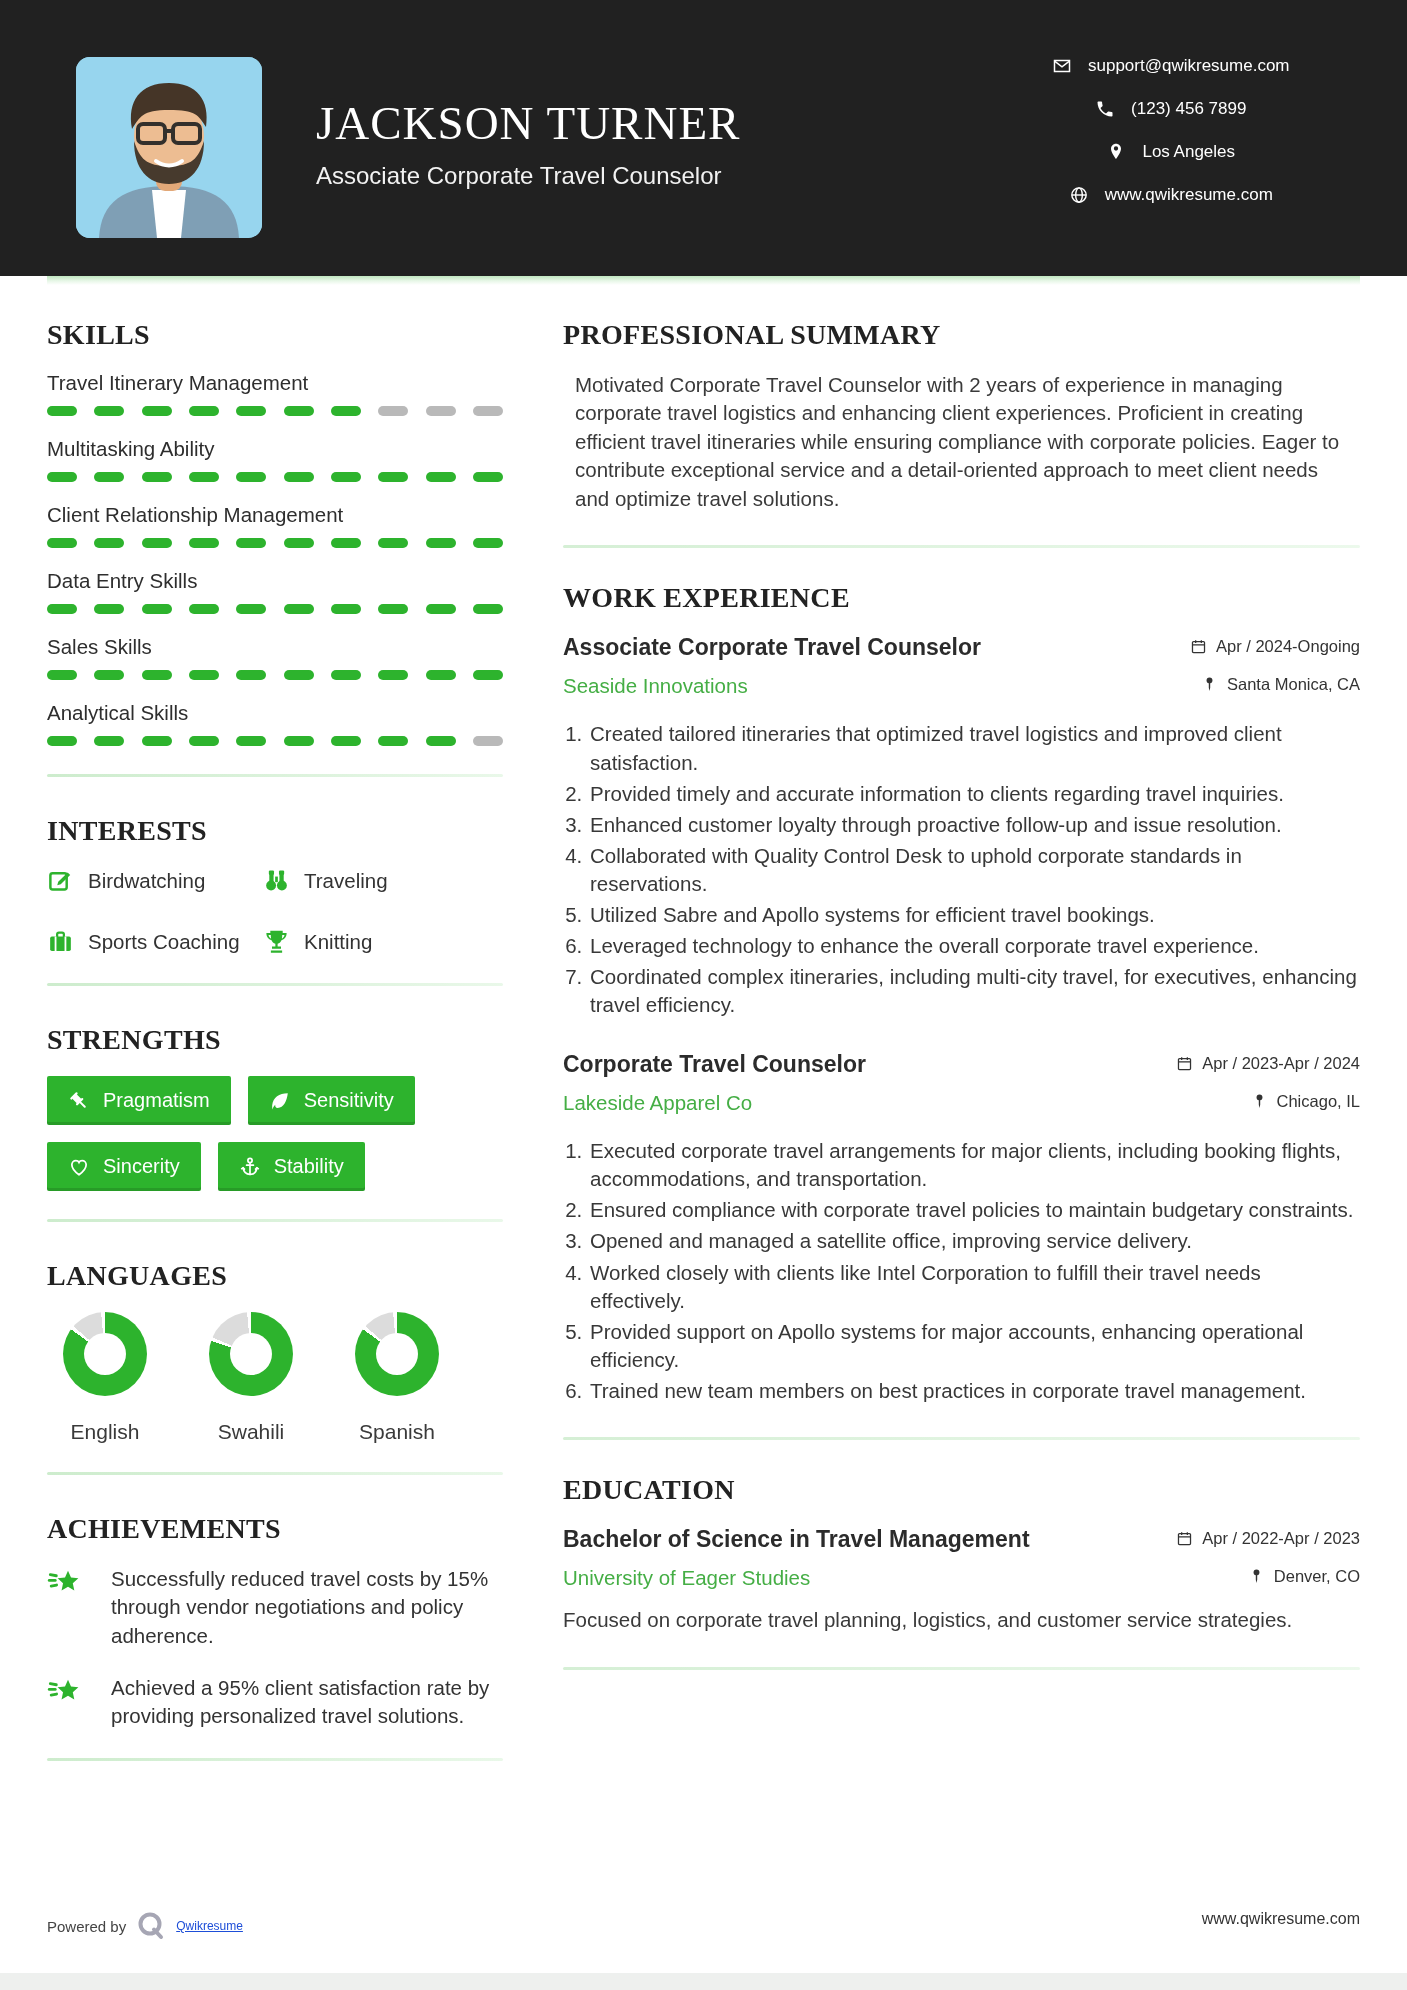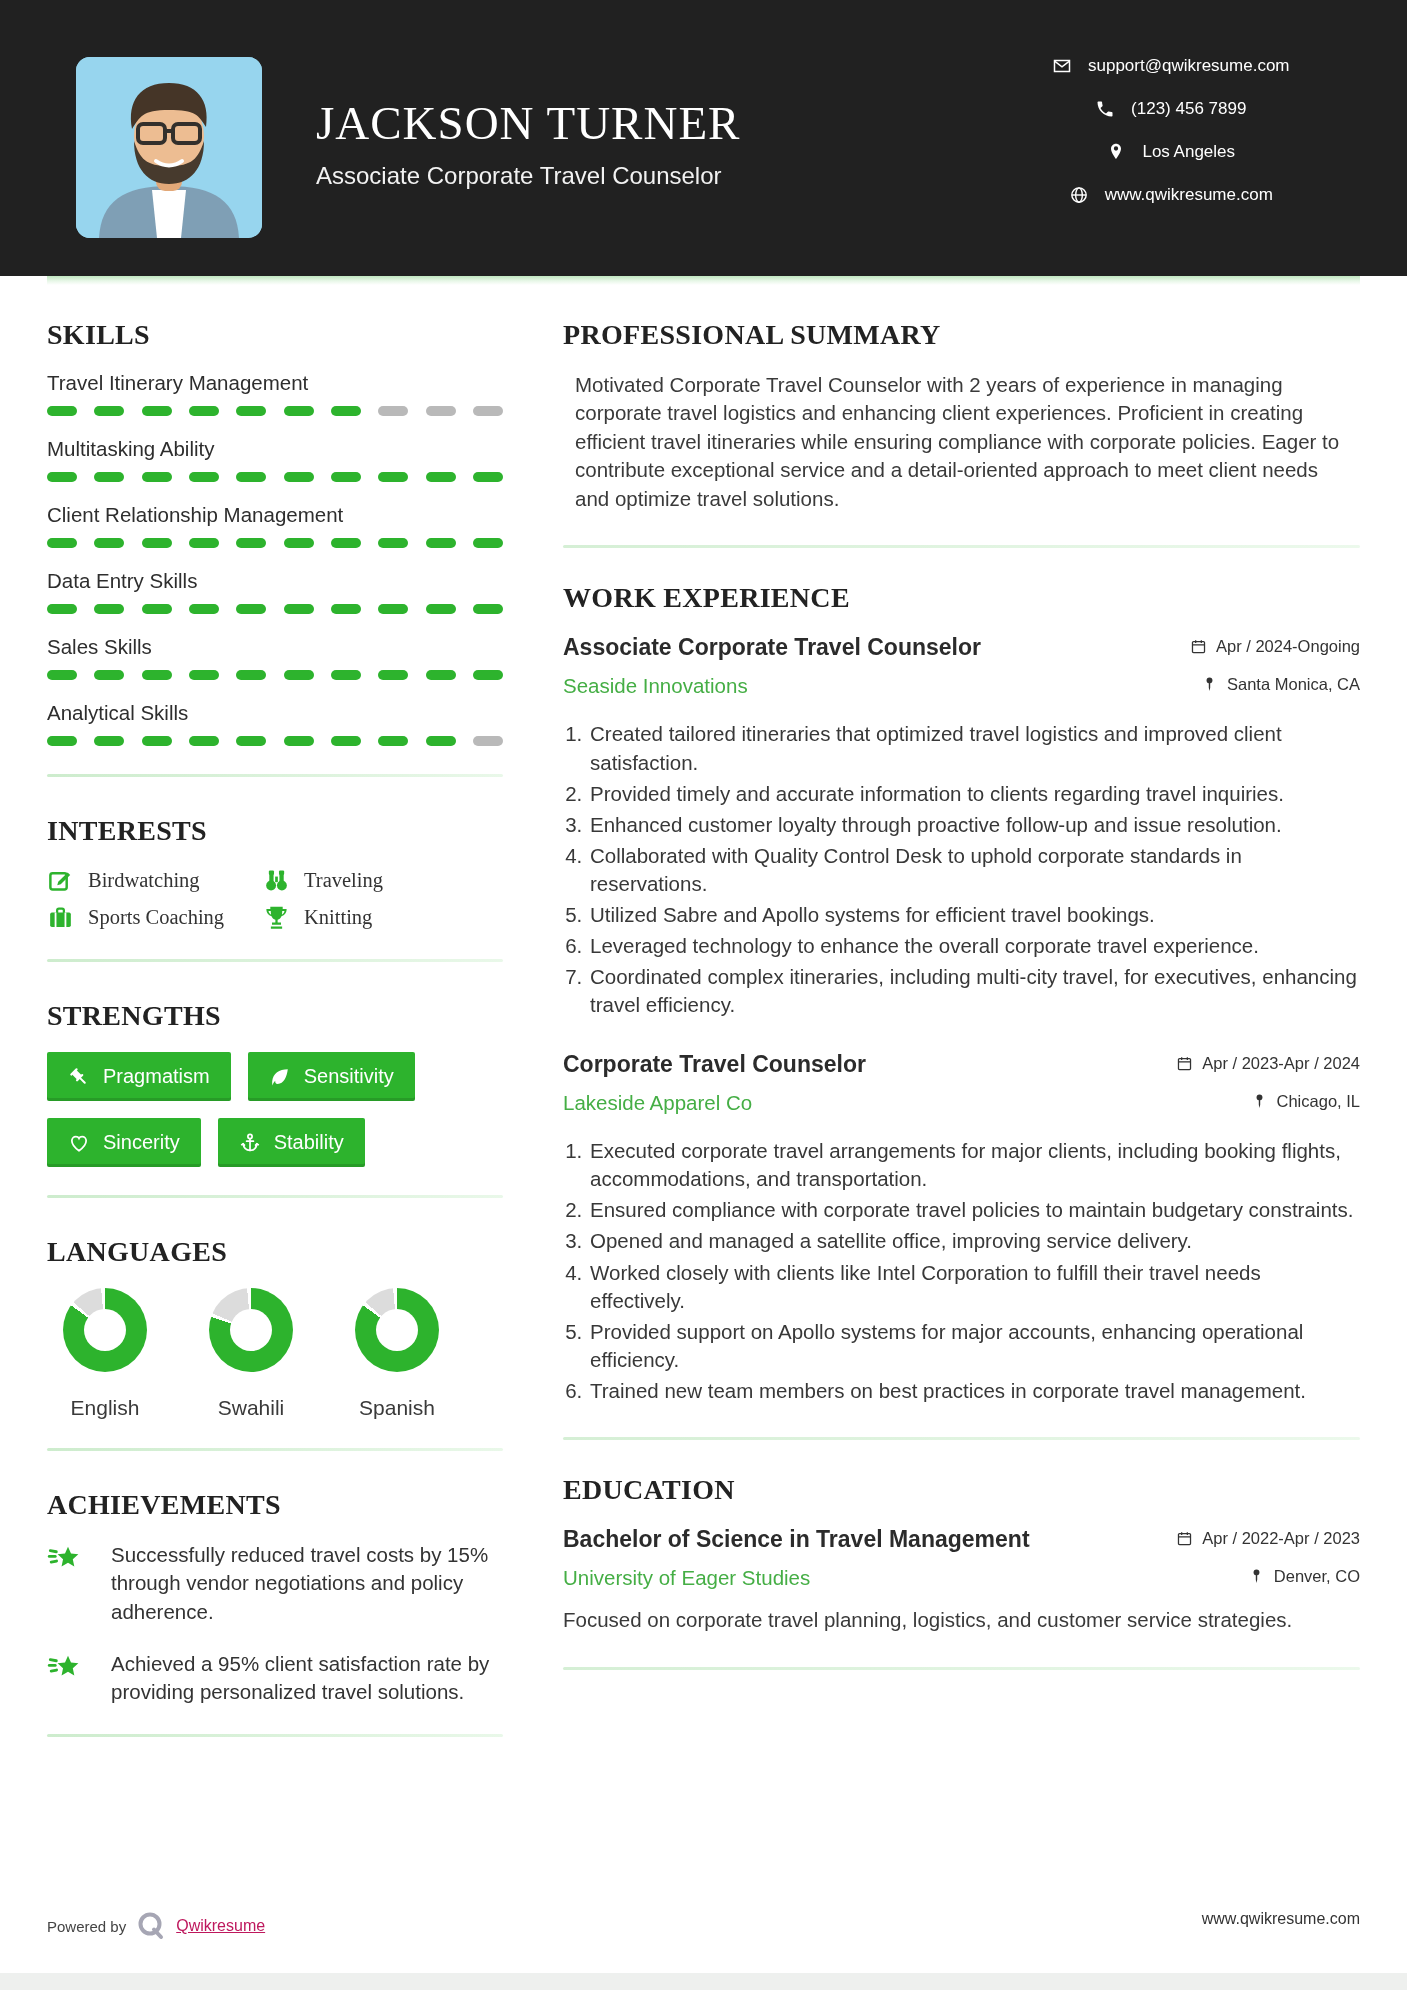--- a/index.html
+++ b/index.html
@@ -34,21 +34,21 @@
 
   
   .skill{margin-bottom:21px;}
   .skill-label{font-size:20.5px;color:#2e2e2e;margin-bottom:11px;}
   .dashbar{display:flex;justify-content:space-between;}
   .dash{width:30px;height:10px;border-radius:6px;}
   .dash.on{background:var(--accent);}
   .dash.off{background:var(--dashoff);}
 
   
-  .interests-grid{display:grid;grid-template-columns:216px auto;row-gap:10px;font-family:Liberation Serif, serif;}
+  .interests-grid{display:grid;grid-template-columns:216px auto;row-gap:34px;}
   .interest{display:flex;align-items:center;gap:14px;font-size:20.5px;color:#333;}
   .iicon{width:27px;height:27px;flex:none;}
 
   
   .strengths{display:flex;flex-wrap:wrap;gap:17px;width:430px;}
   .strength-btn{display:inline-flex;align-items:center;gap:13px;background:var(--accent);
         color:#fff;font-size:20px;padding:13px 21px;border-radius:2px;border:0;
         box-shadow:inset 0 -3px 0 rgba(0,0,0,.13);cursor:pointer;
         font-family:"Liberation Sans","DejaVu Sans",sans-serif;}
   .sicon{width:22px;height:22px;flex:none;}
@@ -76,21 +76,21 @@
   .company{font-size:20.5px;color:#45ae45;}
   .job-list{margin:22px 0 0;padding-left:25px;font-size:20.5px;line-height:1.37;color:#383838;}
   .job-list li{margin:0 0 3px;padding-left:2px;}
   .edu-desc{margin:16px 0 0;font-size:20.5px;line-height:1.4;color:#3a3a3a;}
 
   
   .footer{position:absolute;left:47px;right:47px;bottom:48px;display:flex;
           justify-content:space-between;align-items:flex-start;}
   .powered{display:flex;align-items:center;gap:9px;font-size:15px;color:#444;}
   .qlogo{width:32px;height:32px;}
-  .brand-link{color:#be185d;font-size:16px;text-decoration:underline;cursor:pointer;}
+  .brand-link{color:#1d4ed8;font-size:12px;text-decoration:underline;cursor:pointer;}
   .site{font-size:16px;color:#333;}
   .bottom-strip{position:absolute;left:0;right:0;bottom:0;height:17px;background:#eef0ee;}
 </style>
 </head>
 <body>
 
 <div class="page">
 
   <div class="header">
     <div class="photo">

